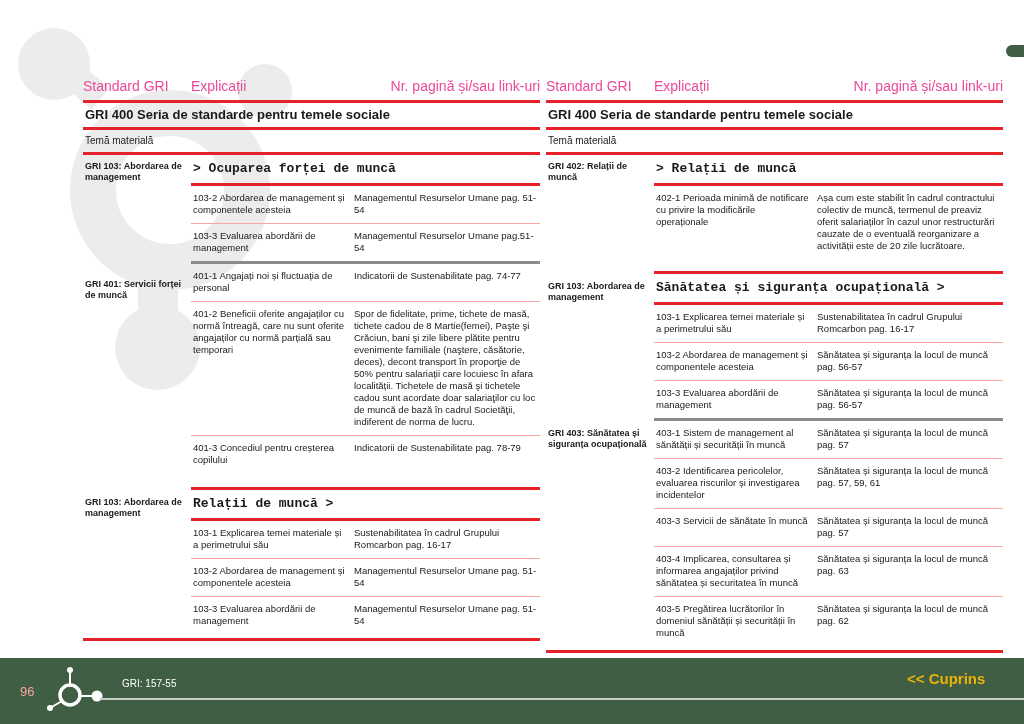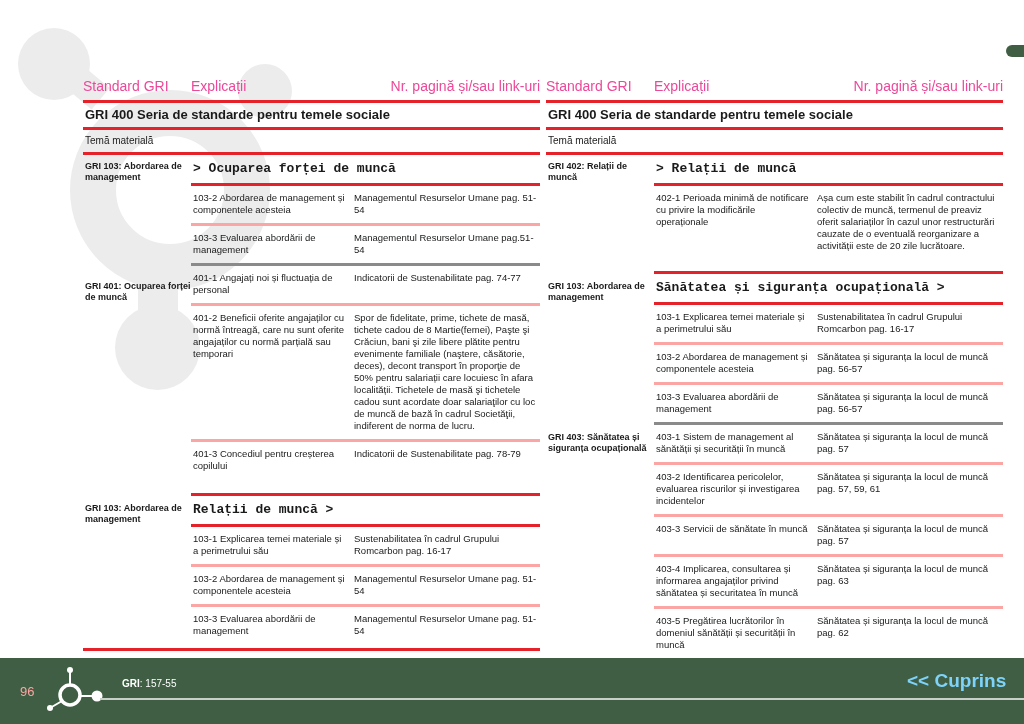--- a/index.html
+++ b/index.html
@@ -26,33 +26,33 @@
   .hdr .h2 { width: 164px; }
   .hdr .h3 { flex: 1; text-align: right; padding-right: 0; }
   .redline { height: 3px; background: #e5222a; }
   .series { font-weight: bold; font-size: 13px; height: 24px; line-height: 24px; padding-left: 2px; }
   .tema { font-size: 10px; height: 22px; line-height: 22px; padding-left: 2px; color: #222; }
 
   .grp { position: relative; display: flex; }
   .grp .lab { width: 108px; font-size: 9px; font-weight: bold; line-height: 11px; padding-left: 2px; padding-top: 6px; }
   .grp .body { flex: 1; }
   .sect-title { font-size: 13px; font-weight: bold; height: 28px; line-height: 28px; padding-left: 2px; font-family: Liberation Mono, monospace; }
-  .row { display: flex; font-size: 9.5px; line-height: 12px; padding: 6px 0 7px 0; border-bottom: 3px solid #fca5a5; }
+  .row { display: flex; font-size: 9.5px; line-height: 12px; padding: 6px 0 7px 0; border-bottom: 1px solid #fca5a5; }
   .row.last { border-bottom: none; }
   .row .c1 { width: 163px; padding-left: 2px; padding-right: 8px; }
   .row .c2 { flex: 1; }
   .sep-dark { height: 3px; background: #8a8a8a; }
 
   .footer { position: absolute; left: 0; top: 658px; width: 1024px; height: 66px; background: #3f5e43; z-index: 2; }
   .footer .pagenum { position: absolute; left: 20px; top: 26px; color: #fca5a5; font-size: 13px; }
   .footer .logo { position: absolute; left: 44px; top: 6px; width: 62px; height: 50px; }
   .footer .rule { position: absolute; left: 100px; top: 40px; width: 924px; height: 2px; background: #c8cfc9; }
   .footer .gri { position: absolute; left: 122px; top: 20px; color: #ffffff; font-size: 10px; }
-  .footer .gri b { font-weight: bold; margin-top: 8px; }
-  .footer .cuprins { position: absolute; left: 907px; top: 12px; color: #7dd3fc; font-size: 19px; font-weight: bold; cursor: pointer; }
+  .footer .gri b { font-weight: normal; margin-top: 8px; }
+  .footer .cuprins { position: absolute; left: 907px; top: 12px; color: #eab308; font-size: 15px; font-weight: bold; cursor: pointer; }
 </style>
 </head>
 <body>
 
 <div class="wm wm-c1"></div>
 <div class="wm wm-link1"></div>
 <div class="wm-ring"></div>
 <div class="wm wm-c2"></div>
 <div class="wm wm-stem"></div>
 <div class="wm wm-c3"></div>
@@ -79,21 +79,21 @@
         <div class="c1">103-2 Abordarea de management și componentele acesteia</div>
         <div class="c2">Managementul Resurselor Umane pag. 51-54</div>
       </div>
       <div class="row last">
         <div class="c1">103-3 Evaluarea abordării de management</div>
         <div class="c2">Managementul Resurselor Umane pag.51-54</div>
       </div>
     </div>
   </div>
   <div class="grp">
-    <div class="lab" style="padding-top:18px">GRI 401: Ocuparea forței de muncă</div>
+    <div class="lab" style="padding-top:18px">GRI 401: Servicii forței de muncă</div>
     <div class="body">
       <div class="sep-dark"></div>
       <div class="row">
         <div class="c1">401-1 Angajați noi și fluctuația de personal</div>
         <div class="c2">Indicatorii de Sustenabilitate pag. 74-77</div>
       </div>
       <div class="row">
         <div class="c1">401-2 Beneficii oferite angajaților cu normă întreagă, care nu sunt oferite angajaților cu normă parțială sau temporari</div>
         <div class="c2">Spor de fidelitate, prime, tichete de masă, tichete cadou de 8 Martie(femei), Paşte şi Crăciun, bani şi zile libere plătite pentru evenimente familiale (naştere, căsătorie, deces), decont transport în proporţie de 50% pentru salariații care locuiesc în afara localității. Tichetele de masă şi tichetele cadou sunt acordate doar salariaţilor cu loc de muncă de bază în cadrul Societăţii, indiferent de norma de lucru.</div>
       </div>

